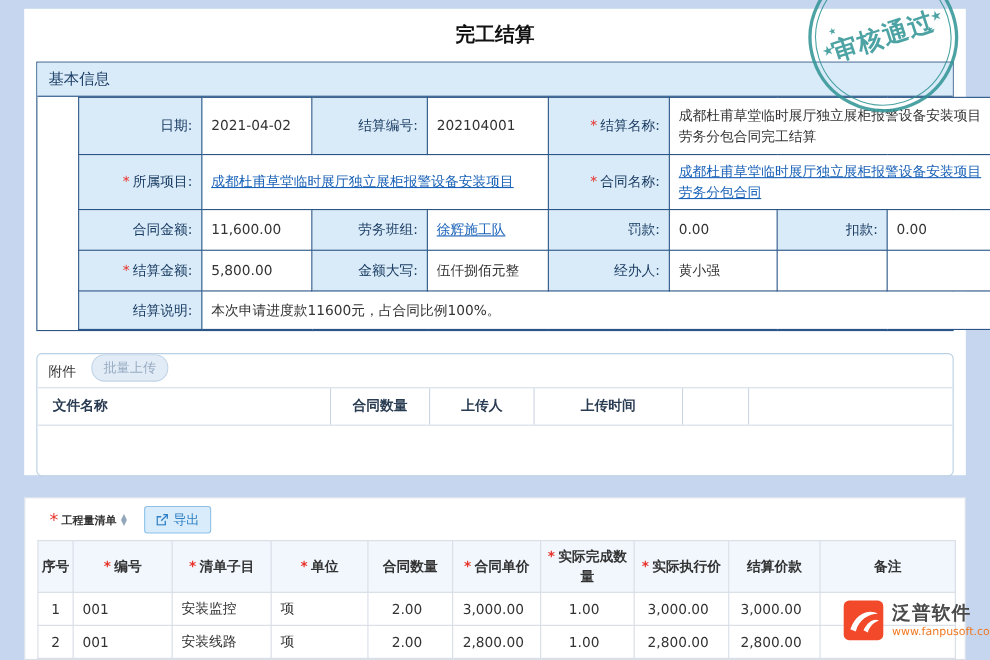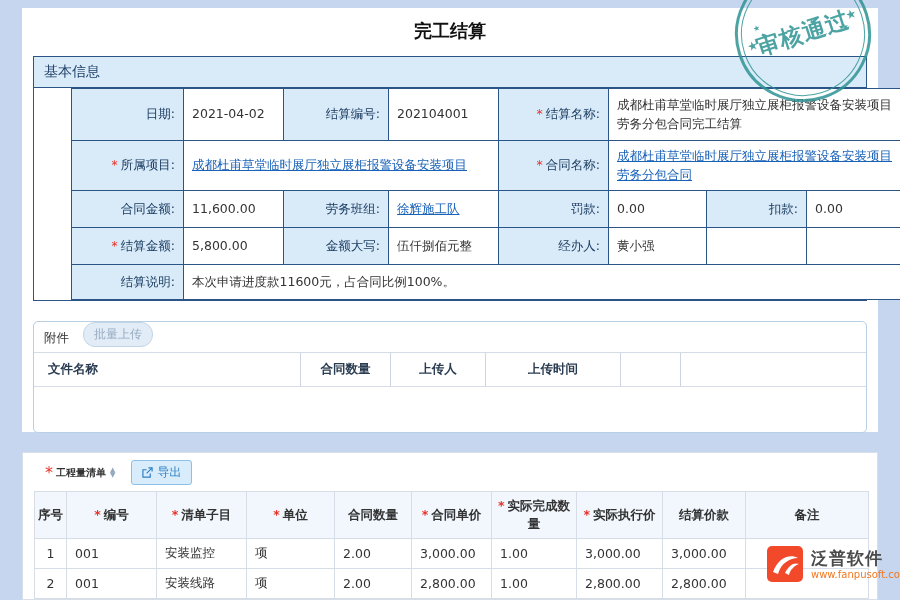--- a/index.html
+++ b/index.html
@@ -44,21 +44,21 @@
   .qty-head { display: flex; align-items: center; padding: 7px 11px 6px 22px; }
   .qty-title { font-size: 10px; font-weight: bold; color: #333; }
   .sort-box { display: inline-flex; flex-direction: column; margin-left: 4px; line-height: 0.62; cursor: pointer; }
   .sort-box span { font-size: 7px; color: #93a7bd; }
   .btn-export { display: inline-flex; align-items: center; gap: 4px; margin-left: 16px; background: #d9ecfb; border: 1px solid #8cc0e9; color: #2e80c4; font-size: 12px; padding: 3px 10px; border-radius: 3px; cursor: pointer; font-family: inherit; }
   table.qty { width: 834px; margin: 0 11px; border-collapse: collapse; table-layout: fixed; font-size: 12.5px; }
   table.qty th, table.qty td { border: 1px solid #d7dde6; }
   table.qty th { background: #f1f7fd; font-weight: bold; color: #333; padding: 5px 2px; height: 44px; line-height: 1.45; }
   table.qty td { padding: 5px 8px; height: 30px; background: #fff; }
   .c-center { text-align: center; }
-  .c-num { text-align: left; padding-right: 14px !important; }
+  .c-num { text-align: center; padding-right: 14px !important; }
   .c-left { text-align: left; }
 
   
   .stamp { position: absolute; left: 735px; top: -34px; width: 136px; height: 136px; transform: rotate(-18deg); opacity: 0.85; z-index: 5; pointer-events: none; }
   .stamp-outer { position: absolute; inset: 0; border: 3px solid #2f9494; border-radius: 50%; }
   .stamp-inner { position: absolute; inset: 6px; border: 1px solid #2f9494; border-radius: 50%; }
   .stamp-text { position: absolute; left: 0; right: 0; top: 50%; transform: translateY(-52%); text-align: center; color: #2f9494; font-size: 23px; font-weight: bold; letter-spacing: 1px; }
   .stamp-star { position: absolute; color: #2f9494; }
   .st-l1 { left: 11px; top: 57px; font-size: 12px; }
   .st-l2 { left: 22px; top: 44px; font-size: 8px; }

